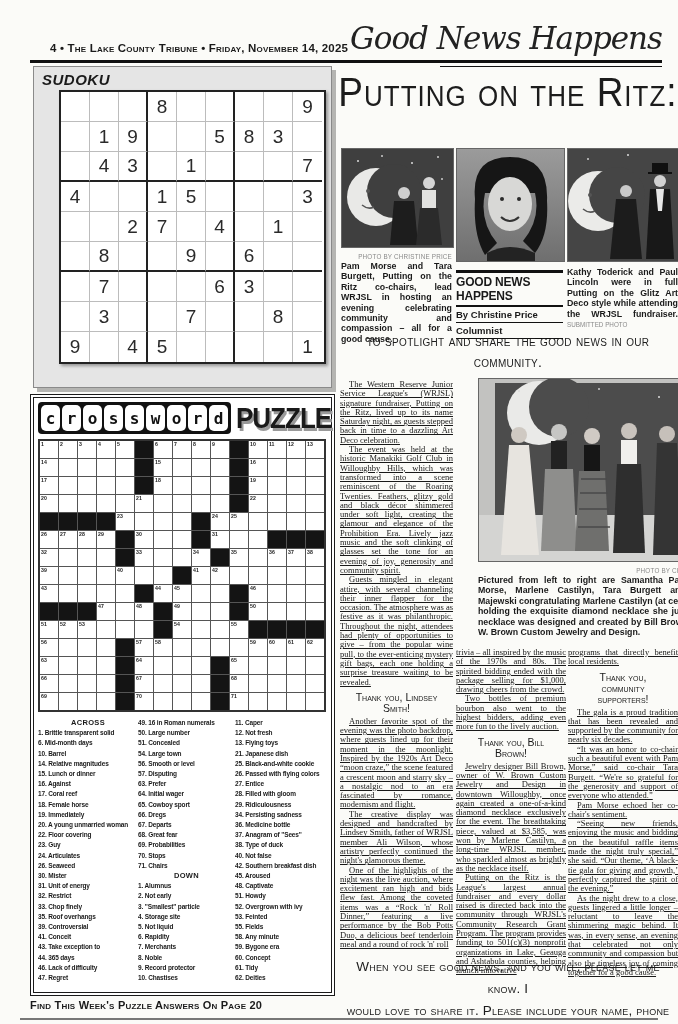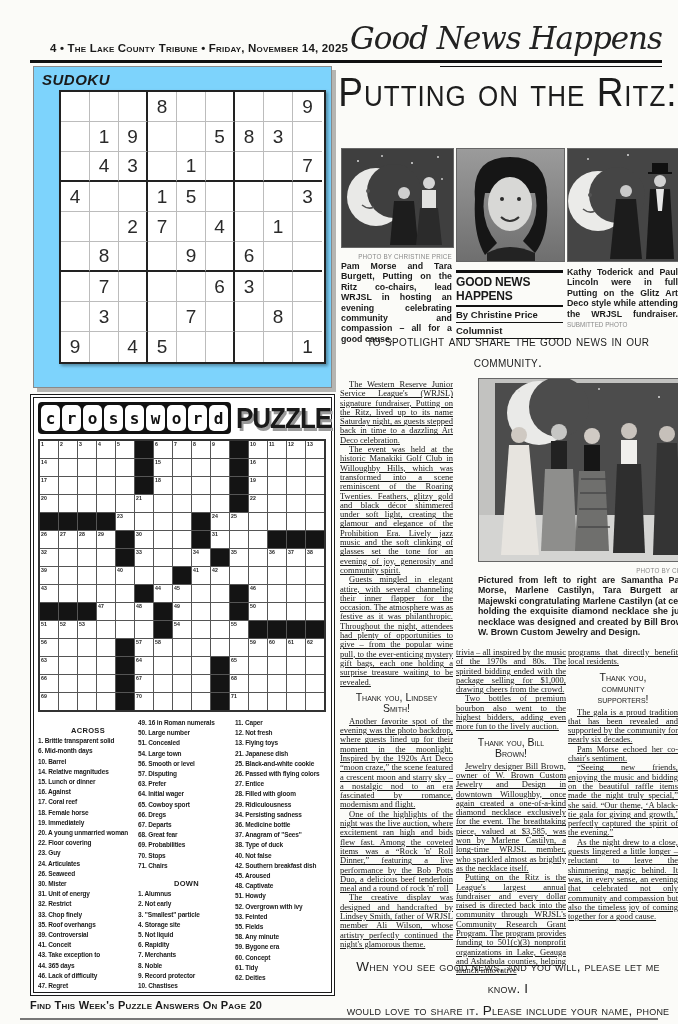--- a/index.html
+++ b/index.html
@@ -7,21 +7,21 @@
         font-family:"Liberation Sans",sans-serif;color:#1a1a1a;}
   .abs{position:absolute;}
 
   
   .hdr-left{left:30px;top:42px;font-size:11.5px;font-weight:700;font-variant:small-caps;letter-spacing:.2px;margin-left:20px;}
   .hdr-script{right:16px;top:20px;font-family:"DejaVu Serif",serif;font-style:italic;font-size:31px;letter-spacing:-1px;color:#222;}
   .hdr-rule{left:30px;top:60px;width:632px;height:3px;background:#111;}
   .hdr-rule2{left:440px;top:66px;width:222px;height:1px;background:#111;}
 
   
-  .sud-frame{left:33px;top:66px;width:299px;height:322px;background:#7dd3fc;border:1px solid #8a8a8a;
+  .sud-frame{left:33px;top:66px;width:299px;height:322px;background:#e5e5e5;border:1px solid #8a8a8a;
              box-shadow:4px 4px 0 #b5b5b2;padding:3px 0 0 0;box-sizing:border-box;}
   .sud-title{font-style:italic;font-weight:800;font-size:15px;letter-spacing:.5px;margin:1px 0 2px 8px;}
   .sud-grid{margin-left:25px;width:263px;border:2px solid #222;background:#fff;display:grid;
             grid-template-columns:repeat(9,29px);grid-auto-rows:30px;box-shadow:2px 2px 3px rgba(0,0,0,.35);}
   .su-cell{border-right:1px solid #bcbcbc;border-bottom:1px solid #bcbcbc;display:flex;align-items:center;justify-content:center;
            font-size:19px;font-weight:400;color:#2a2a2a;}
   .su-cell.br{border-right:2px solid #222;}
   .su-cell.bb{border-bottom:2px solid #222;}
   .su-cell.lastc{border-right:none;} .su-cell.lastr{border-bottom:none;}
 
@@ -36,21 +36,21 @@
              transform:scaleY(1.15);transform-origin:left center;}
   .cw-grid{margin-top:5px;border:2px solid #333;background:#555;display:grid;
            grid-template-columns:repeat(15,18px);grid-auto-rows:17px;gap:1px;width:284px;}
   .cw-cell{background:#fff;position:relative;}
   .cw-cell.black{background:#141414;}
   .cw-num{position:absolute;top:0px;left:1px;font-size:5.2px;font-weight:700;color:#222;}
   .cw-clues{display:flex;margin-top:6px;}
   .clue-col{font-size:6.5px;font-weight:700;line-height:10.2px;letter-spacing:-.15px;}
   .clue-col.c1{width:100px;} .clue-col.c2{width:97px;} .clue-col.c3{width:90px;}
   .clue{padding-left:7px;text-indent:-7px;}
-  .clue-hdr{text-align:center;font-size:7.5px;font-weight:800;letter-spacing:.3px;margin-top:8px;}
+  .clue-hdr{text-align:center;font-size:7.5px;font-weight:800;letter-spacing:.3px;}
 
   .answers-line{left:30px;top:999px;width:305px;text-align:left;font-variant:small-caps;font-weight:800;
                 font-size:11px;letter-spacing:.2px;}
   .bottom-rule{left:20px;top:1018px;width:638px;height:2px;background:#777;}
 
   
   .deco{font-variant:small-caps;font-weight:400;color:#1c1c1c;}
   .art-title{left:338px;top:72px;width:340px;text-align:center;font-size:37px;letter-spacing:1px;transform:scaleY(1.1);}
   .art-sub{left:338px;top:114px;width:340px;text-align:center;font-size:17px;letter-spacing:2px;}
   .photo-card{position:absolute;top:148px;}
@@ -716,22 +716,22 @@
   <div class="abs tagline deco" id="tagline">
       <div>to spotlight and share the good news in our community.</div>
     </div>
 
   <div class="body-col" id="col1" style="left:340px;top:380px;width:113px;">
       <div class="para">The Western Reserve Junior Service League's (WRJSL) signature fundraiser, Putting on the Ritz, lived up to its name Saturday night, as guests stepped back in time to a dazzling Art Deco celebration.</div>
       <div class="para">The event was held at the historic Manakiki Golf Club in Willoughby Hills, which was transformed into a scene reminiscent of the Roaring Twenties. Feathers, glitzy gold and black décor shimmered under soft light, creating the glamour and elegance of the Prohibition Era. Lively jazz music and the soft clinking of glasses set the tone for an evening of joy, generosity and community spirit.</div>
       <div class="para">Guests mingled in elegant attire, with several channeling their inner flapper for the occasion. The atmosphere was as festive as it was philanthropic. Throughout the night, attendees had plenty of opportunities to give – from the popular wine pull, to the ever-enticing mystery gift bags, each one holding a surprise treasure waiting to be revealed.</div>
       <div class="deco-sub">Thank you, Lindsey Smith!</div>
       <div class="para">Another favorite spot of the evening was the photo backdrop, where guests lined up for their moment in the moonlight. Inspired by the 1920s Art Deco “moon craze,” the scene featured a crescent moon and starry sky – a nostalgic nod to an era fascinated by romance, modernism and flight.</div>
+      <div class="para">The creative display was designed and handcrafted by Lindsey Smith, father of WRJSL member Ali Wilson, whose artistry perfectly continued the night's glamorous theme.</div>
       <div class="para">One of the highlights of the night was the live auction, where excitement ran high and bids flew fast. Among the coveted items was a “Rock 'n' Roll Dinner,” featuring a live performance by the Bob Potts Duo, a delicious beef tenderloin meal and a round of rock 'n' roll</div>
-      <div class="para">The creative display was designed and handcrafted by Lindsey Smith, father of WRJSL member Ali Wilson, whose artistry perfectly continued the night's glamorous theme.</div>
     </div>
 
   <div class="abs mainphoto">
     <svg class="photo-frame" width="223" height="182" viewBox="0 0 223 182">
       <rect width="223" height="182" fill="#c2c2c0"></rect>
       <rect x="16" y="4" width="192" height="132" fill="#4c4c4c"></rect>
       <circle cx="60" cy="34" r="32" fill="#eaeae8"></circle>
         <circle cx="80" cy="28" r="30" fill="#4c4c4c"></circle>
       <circle cx="40" cy="12" r="1" fill="#ddd"></circle>
         <circle cx="120" cy="10" r="1" fill="#ccc"></circle>
@@ -760,20 +760,21 @@
       <div class="para cont">trivia – all inspired by the music of the 1970s and 80s. The spirited bidding ended with the package selling for $1,000, drawing cheers from the crowd.</div>
       <div class="para">Two bottles of premium bourbon also went to the highest bidders, adding even more fun to the lively auction.</div>
       <div class="deco-sub">Thank you, Bill Brown!</div>
       <div class="para">Jewelry designer Bill Brown, owner of W. Brown Custom Jewelry and Design in downtown Willoughby, once again created a one-of-a-kind diamond necklace exclusively for the event. The breathtaking piece, valued at $3,585, was won by Marlene Castilyn, a long-time WRJSL member, who sparkled almost as brightly as the necklace itself.</div>
       <div class="para">Putting on the Ritz is the League's largest annual fundraiser and every dollar raised is directed back into the community through WRJSL's Community Research Grant Program. The program provides funding to 501(c)(3) nonprofit organizations in Lake, Geauga and Ashtabula counties, helping launch innovative</div>
     </div>
   <div class="body-col" id="col3" style="left:568px;top:648px;width:110px;">
       <div class="para cont">programs that directly benefit local residents.</div>
       <div class="deco-sub">Thank you, community supporters!</div>
       <div class="para">The gala is a proud tradition that has been revealed and supported by the community for nearly six decades.</div>
+      <div class="para">“It was an honor to co-chair such a beautiful event with Pam Morse,” said co-chair Tara Burgett. “We're so grateful for the generosity and support of everyone who attended.”</div>
       <div class="para">Pam Morse echoed her co-chair's sentiment.</div>
       <div class="para">“Seeing new friends, enjoying the music and bidding on the beautiful raffle items made the night truly special,” she said. “Our theme, ‘A black-tie gala for giving and growth,’ perfectly captured the spirit of the evening.”</div>
       <div class="para">As the night drew to a close, guests lingered a little longer – reluctant to leave the shimmering magic behind. It was, in every sense, an evening that celebrated not only community and compassion but also the timeless joy of coming together for a good cause.</div>
     </div>
 
   <div class="abs footer-deco deco" id="footer-deco">
       <div>When you see good news, and you will, please let me know. I</div>
       <div>would love to share it. Please include your name, phone number</div>
     </div>
 

